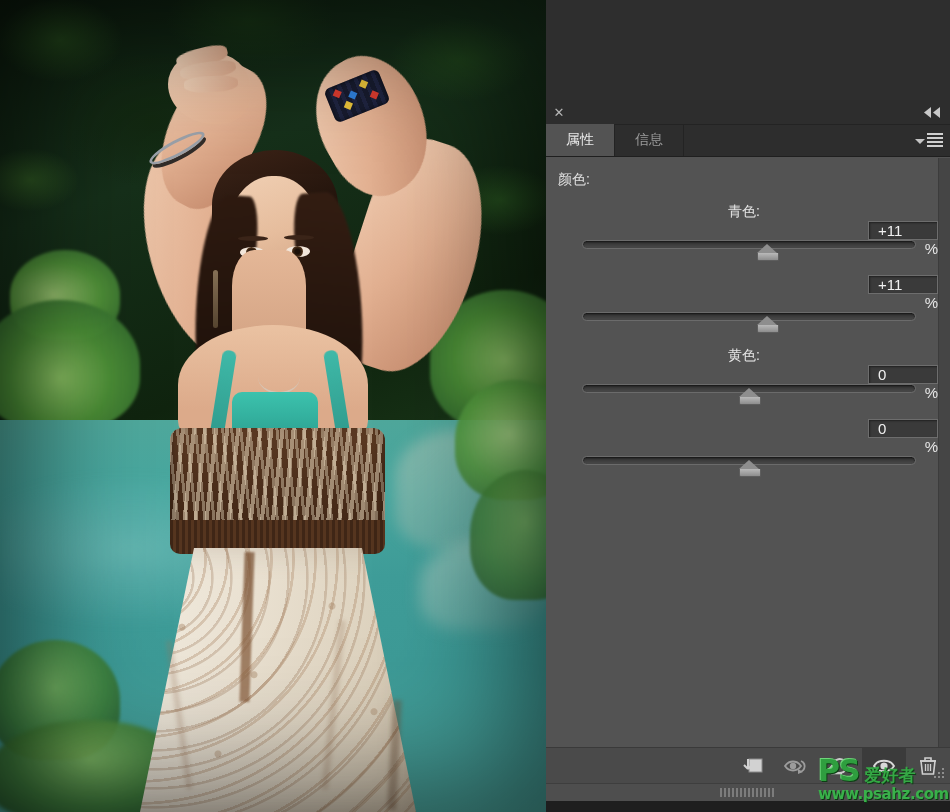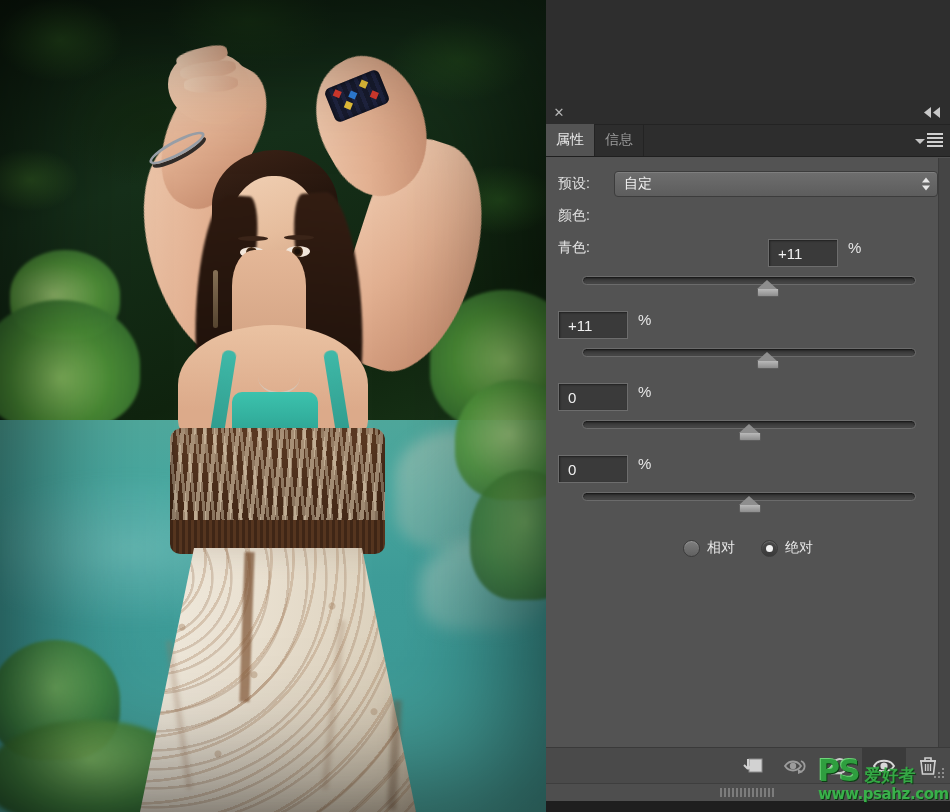--- a/index.html
+++ b/index.html
@@ -272,21 +272,21 @@
     position:absolute; right:8px; top:5px; width:20px; height:14px;
     display:flex; align-items:center; justify-content:center; cursor:pointer;
   }
   .chev { fill:#c9c9c9; }
 
   .tabbar {
     position:relative; height:32px; background:#2d2d2d;
     display:flex; align-items:flex-end; border-bottom:1px solid #1f1f1f;
   }
   .tab {
-    height:32px; padding:0 10px; display:flex; align-items:center;
+    height:32px; padding:0 20px; display:flex; align-items:center;
     font-size:14px; color:#9a9a9a; cursor:pointer;
     border-right:1px solid #232323;
   }
   .tab.active {
     background:#535353; color:#eaeaea;
   }
   .panel-menu {
     position:absolute; right:7px; top:8px; display:flex; align-items:center;
     gap:2px; cursor:pointer;
   }
@@ -333,21 +333,21 @@
     border:1px solid #222;
   }
   .spin {
     position:absolute; right:7px; top:50%; transform:translateY(-50%);
     display:flex; flex-direction:column; gap:3px;
   }
   .spin .up {width:0;height:0;border-left:4px solid transparent;border-right:4px solid transparent;border-bottom:5px solid #e8e8e8;}
   .spin .dn {width:0;height:0;border-left:4px solid transparent;border-right:4px solid transparent;border-top:5px solid #e8e8e8;}
 
   .slider-group { margin-top:14px; }
-  .sl-head { display:flex; align-items:flex-start; height:30px; }
+  .sl-head { display:flex; align-items:flex-end; height:30px;flex-direction:column; }
   .sl-label { font-size:14px; color:#e6e6e6; width:210px; }
   .sl-field {
     width:70px; height:28px; background:#3a3a3a;
     border:1px solid #6d6d6d; color:#f0f0f0;
     font-size:15px; display:flex; align-items:center; padding-left:9px;
     box-shadow:inset 1px 1px 2px rgba(0,0,0,.45);
   }
   .pct { margin-left:10px; font-size:15px; color:#e6e6e6; }
   .track-wrap { position:relative; height:24px; margin-top:4px; }
   .track {
@@ -549,30 +549,20 @@
             <i></i>
             <i></i>
             <i></i>
           </span>
       </div>
     </div>
 
 
     <div class="body">
 
-      <div class="row">
-        <div class="row-label">预设:</div>
-        <div class="select">
-          <span>自定</span>
-          <span class="spin">
-              <i class="up"></i>
-              <i class="dn"></i>
-            </span>
-        </div>
-      </div>
 
       <div class="row">
         <div class="row-label">颜色:</div>
       </div>
 
       <div class="slider-group">
         <div class="sl-head">
           <span class="sl-label">青色:</span>
           <span class="sl-field">+11</span>
           <span class="pct">%</span>
@@ -589,50 +579,41 @@
           <span class="pct">%</span>
         </div>
         <div class="track-wrap">
           <div class="track"></div>
           <div class="thumb" id="thumb1" style="left: calc(55.5% - 1.53px);"></div>
         </div>
       </div>
 
       <div class="slider-group">
         <div class="sl-head">
+          <span class="sl-label">黄色:</span>
           <span class="sl-field">0</span>
           <span class="pct">%</span>
         </div>
         <div class="track-wrap">
           <div class="track"></div>
           <div class="thumb" id="thumb2" style="left: calc(50% + 1px);"></div>
         </div>
       </div>
 
       <div class="slider-group">
         <div class="sl-head">
           <span class="sl-field">0</span>
           <span class="pct">%</span>
         </div>
         <div class="track-wrap">
           <div class="track"></div>
           <div class="thumb" id="thumb3" style="left: calc(50% + 1px);"></div>
         </div>
       </div>
 
-      <div class="radios">
-        <div class="radio-item">
-          <span class="radio"></span>
-          <span class="radio-label">相对</span>
-        </div>
-        <div class="radio-item">
-          <span class="radio checked"></span>
-          <span class="radio-label">绝对</span>
-        </div>
-      </div>
     </div>
 
     <div class="panel-scroll-strip"></div>
 
     <div class="panel-footer">
       <div class="fbtn">
         <svg width="24" height="20" viewBox="0 0 24 20" aria-hidden="true">
           <rect x="9" y="3" width="13" height="13" fill="#d2d2d2" stroke="#8a8a8a"></rect>
           <path d="M8 3 L8 13 M8 13 L4 9 M8 13 L12 9" stroke="#d2d2d2" stroke-width="2" fill="none"></path>
         </svg>

